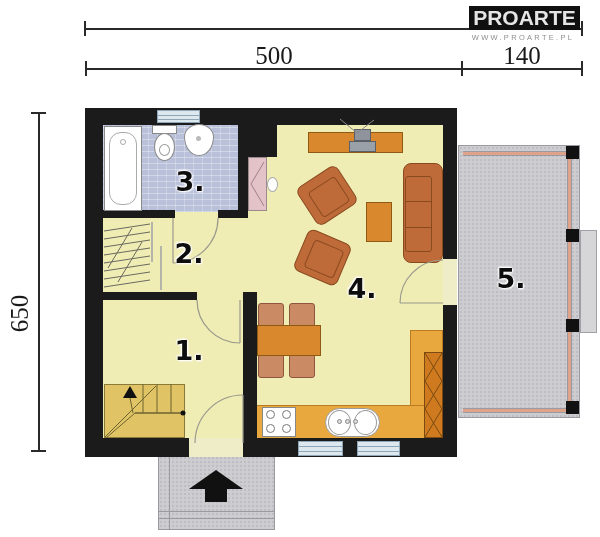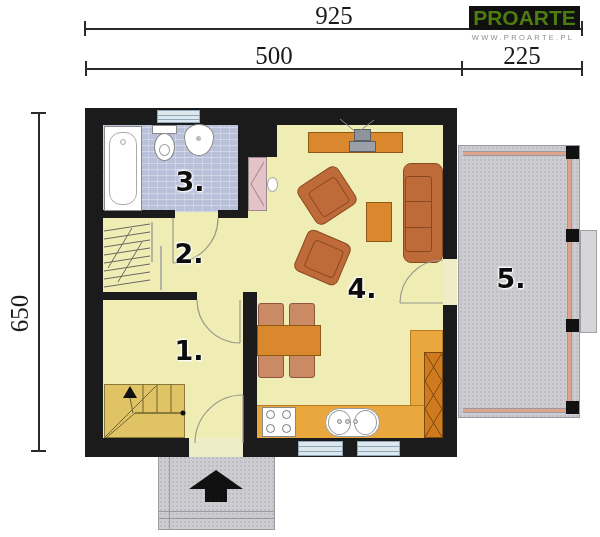--- a/index.html
+++ b/index.html
@@ -13,40 +13,39 @@
     text-shadow:0 0 2px #fff,0 0 3px #fff,1px 1px 2px #fff,-1px -1px 2px #fff;line-height:1;}
   
   .concrete{background-color:#cdcdd1;background-image:radial-gradient(#bdbdc3 1px,transparent 1px);background-size:4px 4px;}
   .wall{background:#1b1b1b;}
   .rail{background:#dfa38c;border-top:1px solid #9a9aa0;border-bottom:1px solid #9a9aa0;box-sizing:border-box;}
   .railv{background:#dfa38c;border-left:1px solid #9a9aa0;border-right:1px solid #9a9aa0;box-sizing:border-box;}
   .post{background:#111;}
   .win{background:#dce8ee;border:1px solid #8fa6b8;box-sizing:border-box;}
   .win .mull{position:absolute;left:0;right:0;height:1px;background:#8fa6b8;}
   .furn{box-sizing:border-box;}
-  .logo-box{background:#101010;color:#4d7c0f;display:flex;align-items:center;justify-content:center;
+  .logo-box{background:#101010;color:#e5e5e5;display:flex;align-items:center;justify-content:center;
     font-family:"Liberation Sans",sans-serif;font-weight:bold;font-size:21px;letter-spacing:0px;font-stretch:condensed;}
   .logo-url{color:#8f8f8f;font-size:7.5px;letter-spacing:2.3px;text-align:center;font-family:"Liberation Sans",sans-serif;}
 </style>
 </head>
 <body>
 
 <div id="stage">
 
   <div class="abs dim-line" style="left:85px;top:28px;width:498px;height:2px;"></div>
   <div class="abs dim-line" style="left:84px;top:21px;width:2px;height:15px;"></div>
   <div class="abs dim-line" style="left:581px;top:21px;width:2px;height:15px;"></div>
-  <div class="abs dim-text" style="left:299px;top:3px;width:70px;">925</div>
 
   <div class="abs dim-line" style="left:86px;top:68px;width:497px;height:2px;"></div>
   <div class="abs dim-line" style="left:85px;top:61px;width:2px;height:15px;"></div>
   <div class="abs dim-line" style="left:461px;top:61px;width:2px;height:15px;"></div>
   <div class="abs dim-line" style="left:581px;top:61px;width:2px;height:15px;"></div>
   <div class="abs dim-text" style="left:239px;top:43px;width:70px;">500</div>
-  <div class="abs dim-text" style="left:487px;top:43px;width:70px;">225</div>
+  <div class="abs dim-text" style="left:487px;top:43px;width:70px;">140</div>
 
   <div class="abs dim-line" style="left:38px;top:113px;width:2px;height:339px;"></div>
   <div class="abs dim-line" style="left:31px;top:112px;width:15px;height:2px;"></div>
   <div class="abs dim-line" style="left:31px;top:450px;width:15px;height:2px;"></div>
   <div class="abs dim-text" style="left:-16px;top:301px;width:70px;transform:rotate(-90deg);">650</div>
 
   <div class="abs logo-box" style="left:469px;top:6px;width:111px;height:24px;">PROARTE</div>
   <div class="abs logo-url" style="left:463px;top:33px;width:120px;">WWW.PROARTE.PL</div>
 
   <div class="abs" style="left:580px;top:230px;width:17px;height:103px;background:#d6d6d8;border:1px solid #a0a0a6;box-sizing:border-box;"></div>

